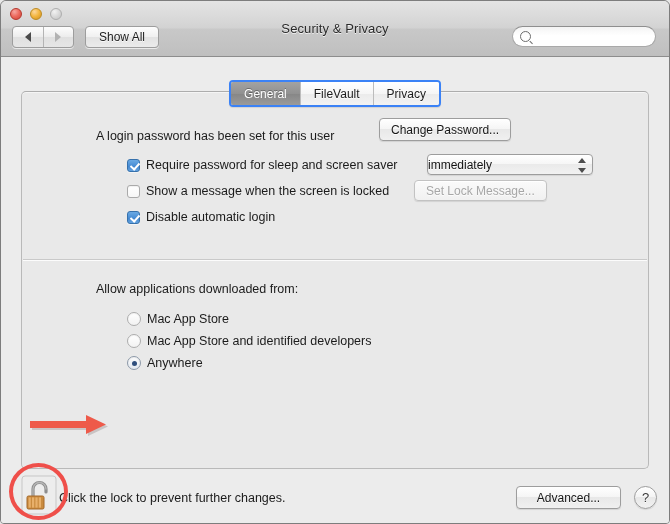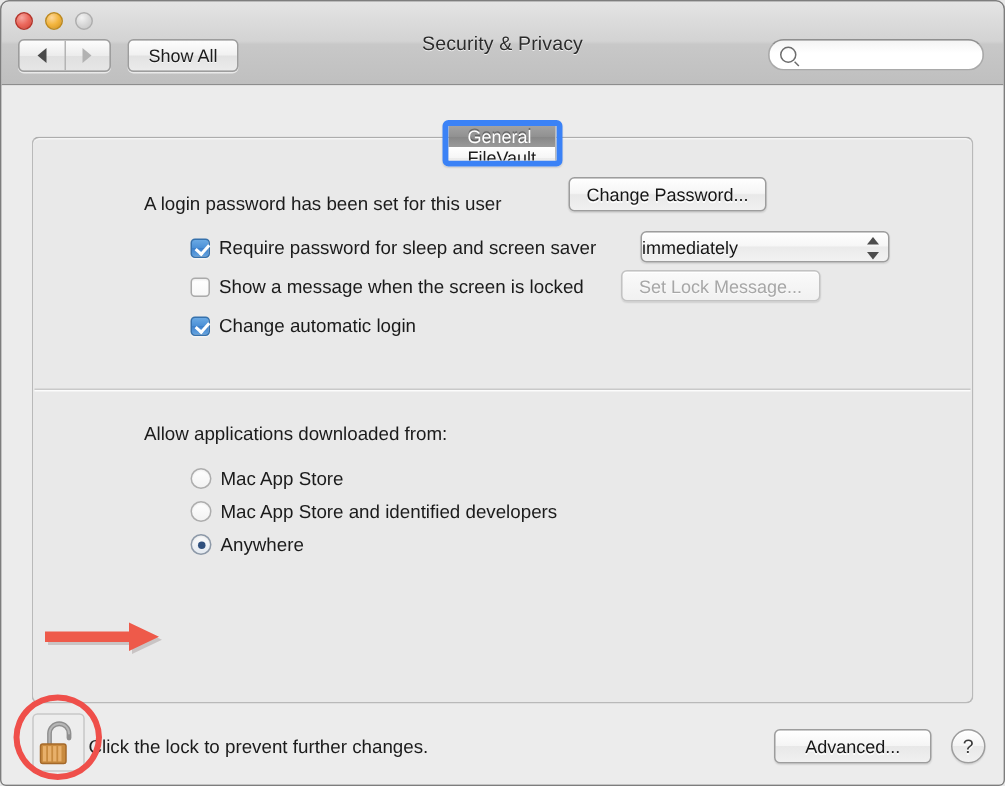--- a/index.html
+++ b/index.html
@@ -170,25 +170,24 @@
     position: absolute;
     left: 0; right: 0;
     top: 23px;
     display: flex;
     justify-content: center;
     z-index: 3;
   }
   #tabs {
     display: flex;
     height: 23px;
-    border: 4px solid #3b82f6;
+    border: 2px solid #3b82f6;
     border-radius: 4px;
     overflow: hidden;
     box-shadow: 0 1px 1px rgba(0,0,0,.10);
-    flex-direction: column;
   }
   .tab {
     display: flex;
     align-items: center;
     padding: 0 13px;
     font-size: 12px;
     color: #1b1b1b;
     background: linear-gradient(to bottom, #ffffff 0%, #f6f6f6 50%, #ebebeb 51%, #f3f3f3 100%);
     border-right: 1px solid #bcbcbc;
     text-shadow: 0 1px 0 rgba(255,255,255,.85);
@@ -524,21 +523,21 @@
         <span class="checkbox off"></span>
         <span class="cblabel">Show a message when the screen is locked</span>
       </div>
 
       <div class="push-btn disabled" id="set-lock-btn">
         <span>Set Lock Message...</span>
       </div>
 
       <div class="row cbrow" id="cb-disable">
         <span class="checkbox on"></span>
-        <span class="cblabel">Change automatic login</span>
+        <span class="cblabel">Disable automatic login</span>
       </div>
 
       <div id="separator"></div>
 
       <div class="row" id="allow-label">Allow applications downloaded from:</div>
 
       <div class="row radiorow" id="rb-appstore">
         <span class="radio off"></span>
         <span class="rlabel">Mac App Store</span>
       </div>

